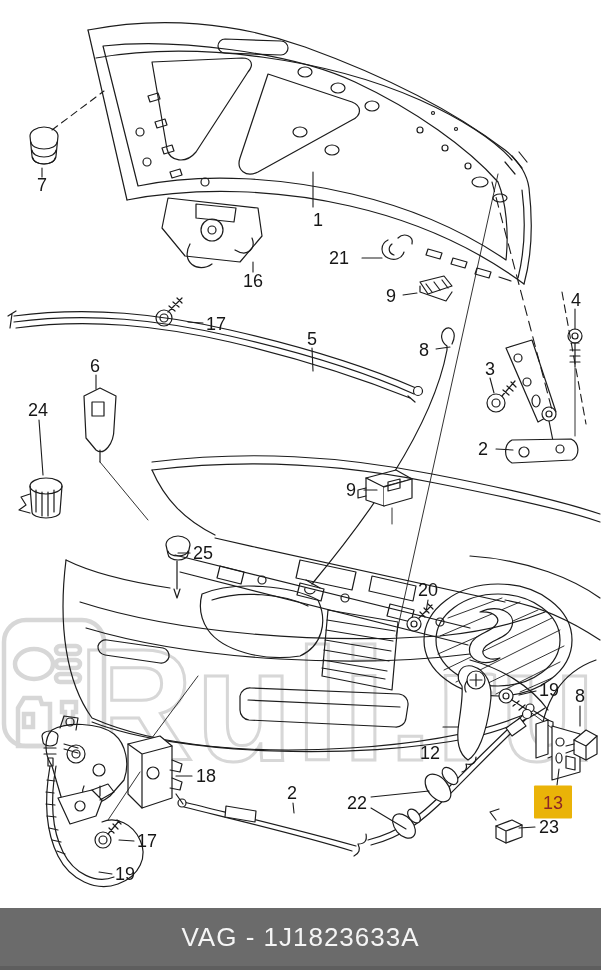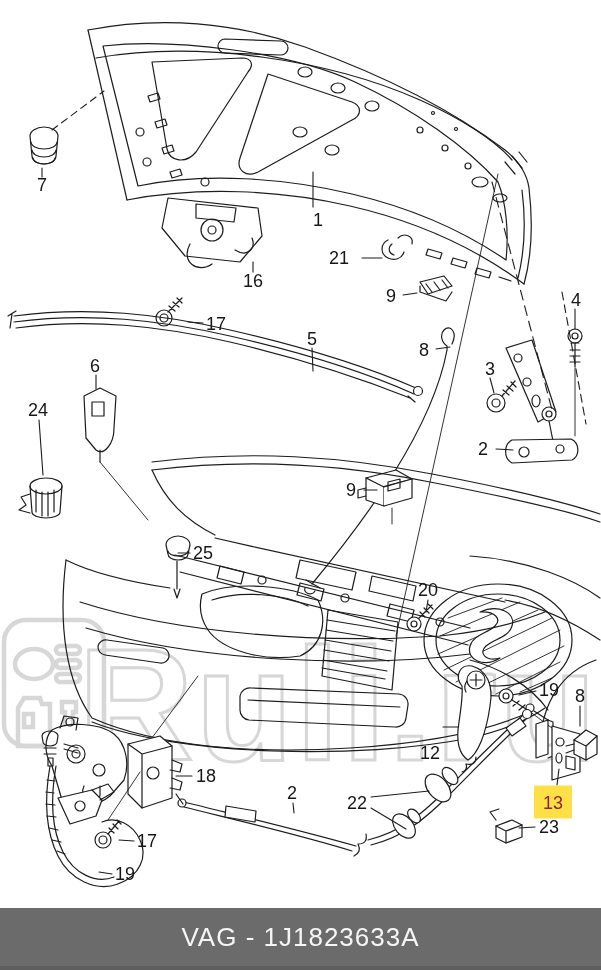--- a/index.html
+++ b/index.html
@@ -345,21 +345,21 @@
 <span class="plbl" style="left:490px;top:369px">3</span>
 <span class="plbl" style="left:576px;top:300px">4</span>
 <span class="plbl" style="left:312px;top:339px">5</span>
 <span class="plbl" style="left:95px;top:366px">6</span>
 <span class="plbl" style="left:42px;top:185px">7</span>
 <span class="plbl" style="left:424px;top:350px">8</span>
 <span class="plbl" style="left:351px;top:490px">9</span>
 <span class="plbl" style="left:391px;top:296px">9</span>
 <span class="plbl" style="left:292px;top:793px">2</span>
 <span class="plbl" style="left:430px;top:753px">12</span>
-<span class="plbl highlighted" style="left: 553px; top: 802px; background: #fde047; color: rgb(141, 38, 38);">13</span>
+<span class="plbl highlighted" style="left: 553px; top: 802px; background: #eab308; color: rgb(141, 38, 38);">13</span>
 <span class="plbl" style="left:549px;top:690px">19</span>
 <span class="plbl" style="left:580px;top:696px">8</span>
 <span class="plbl" style="left:253px;top:281px">16</span>
 <span class="plbl" style="left:216px;top:324px">17</span>
 <span class="plbl" style="left:147px;top:841px">17</span>
 <span class="plbl" style="left:206px;top:776px">18</span>
 <span class="plbl" style="left:125px;top:874px">19</span>
 <span class="plbl" style="left:428px;top:590px">20</span>
 <span class="plbl" style="left:339px;top:258px">21</span>
 <span class="plbl" style="left:357px;top:803px">22</span>

